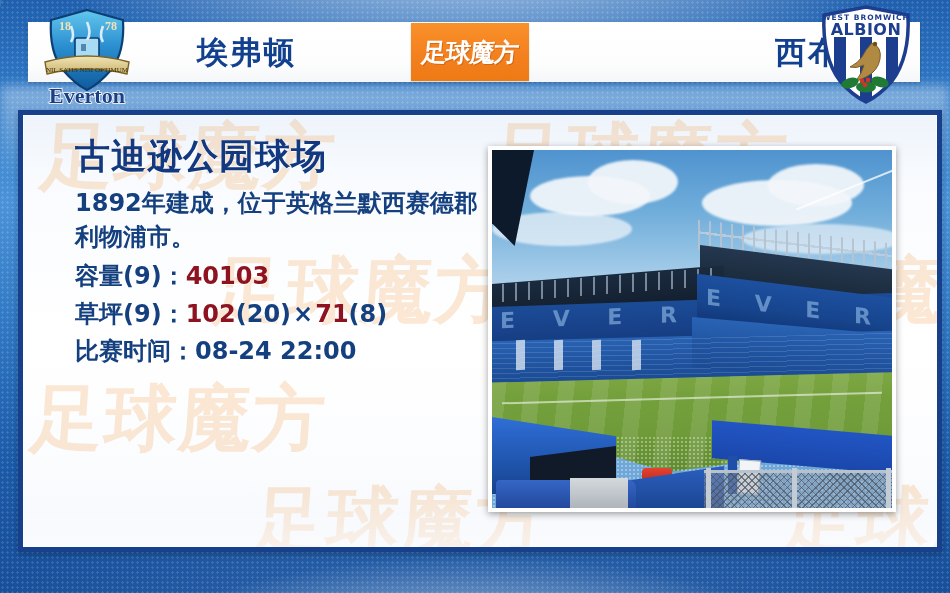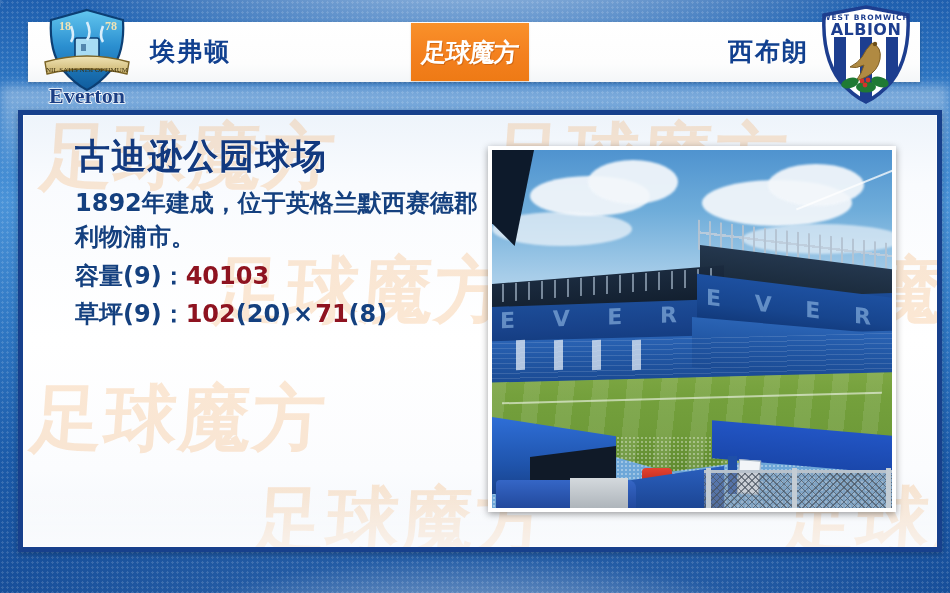--- a/index.html
+++ b/index.html
@@ -38,22 +38,23 @@
   }
 
   
   .header-band{
     position:absolute;left:28px;top:22px;width:892px;height:60px;
     background:linear-gradient(180deg,#ffffff 0%,#fdfdfd 70%,#f4f6f8 100%);
     box-shadow:0 1px 3px rgba(0,0,0,.22);
   }
   .team-name{
     position:absolute;top:22px;height:60px;line-height:60px;
-    font-size:25px;font-weight:bold;color:#11408f;letter-spacing:2px;
+    font-size:31px;font-weight:bold;color:#11408f;letter-spacing:2px;
     text-shadow:0 1px 0 rgba(255,255,255,.8);
+    margin-left:47px;
   }
   .team-home{left:150px;}
   .team-away{left:728px;}
 
   
   .center-logo{
     position:absolute;left:411px;top:23px;width:118px;height:58px;
     background:linear-gradient(180deg,#f9912a 0%,#f4811f 52%,#ee7a15 100%);
     display:flex;align-items:center;justify-content:center;
     box-shadow:0 1px 2px rgba(0,0,0,.15);
@@ -397,20 +398,23 @@
       <div class="desc">1892年建成，位于英格兰默西赛德郡利物浦市。</div>
 
       <div class="row">
         <span>容量(9)：</span><span class="val-red">40103</span>
       </div>
 
       <div class="row">
         <span>草坪(9)：</span><span class="val-red">102</span><span>(20)</span><span class="times">×</span><span class="val-red">71</span><span>(8)</span>
       </div>
 
+      <div class="row">
+        <span>比赛时间：</span><span>08-24 22:00</span>
+      </div>
 
     </div>
 
     <div class="photo-frame">
       <div class="photo">
         <div class="sky"></div>
         <div class="cloud c1"></div>
           <div class="cloud c2"></div>
           <div class="cloud c3"></div>
         <div class="cloud c4"></div>

